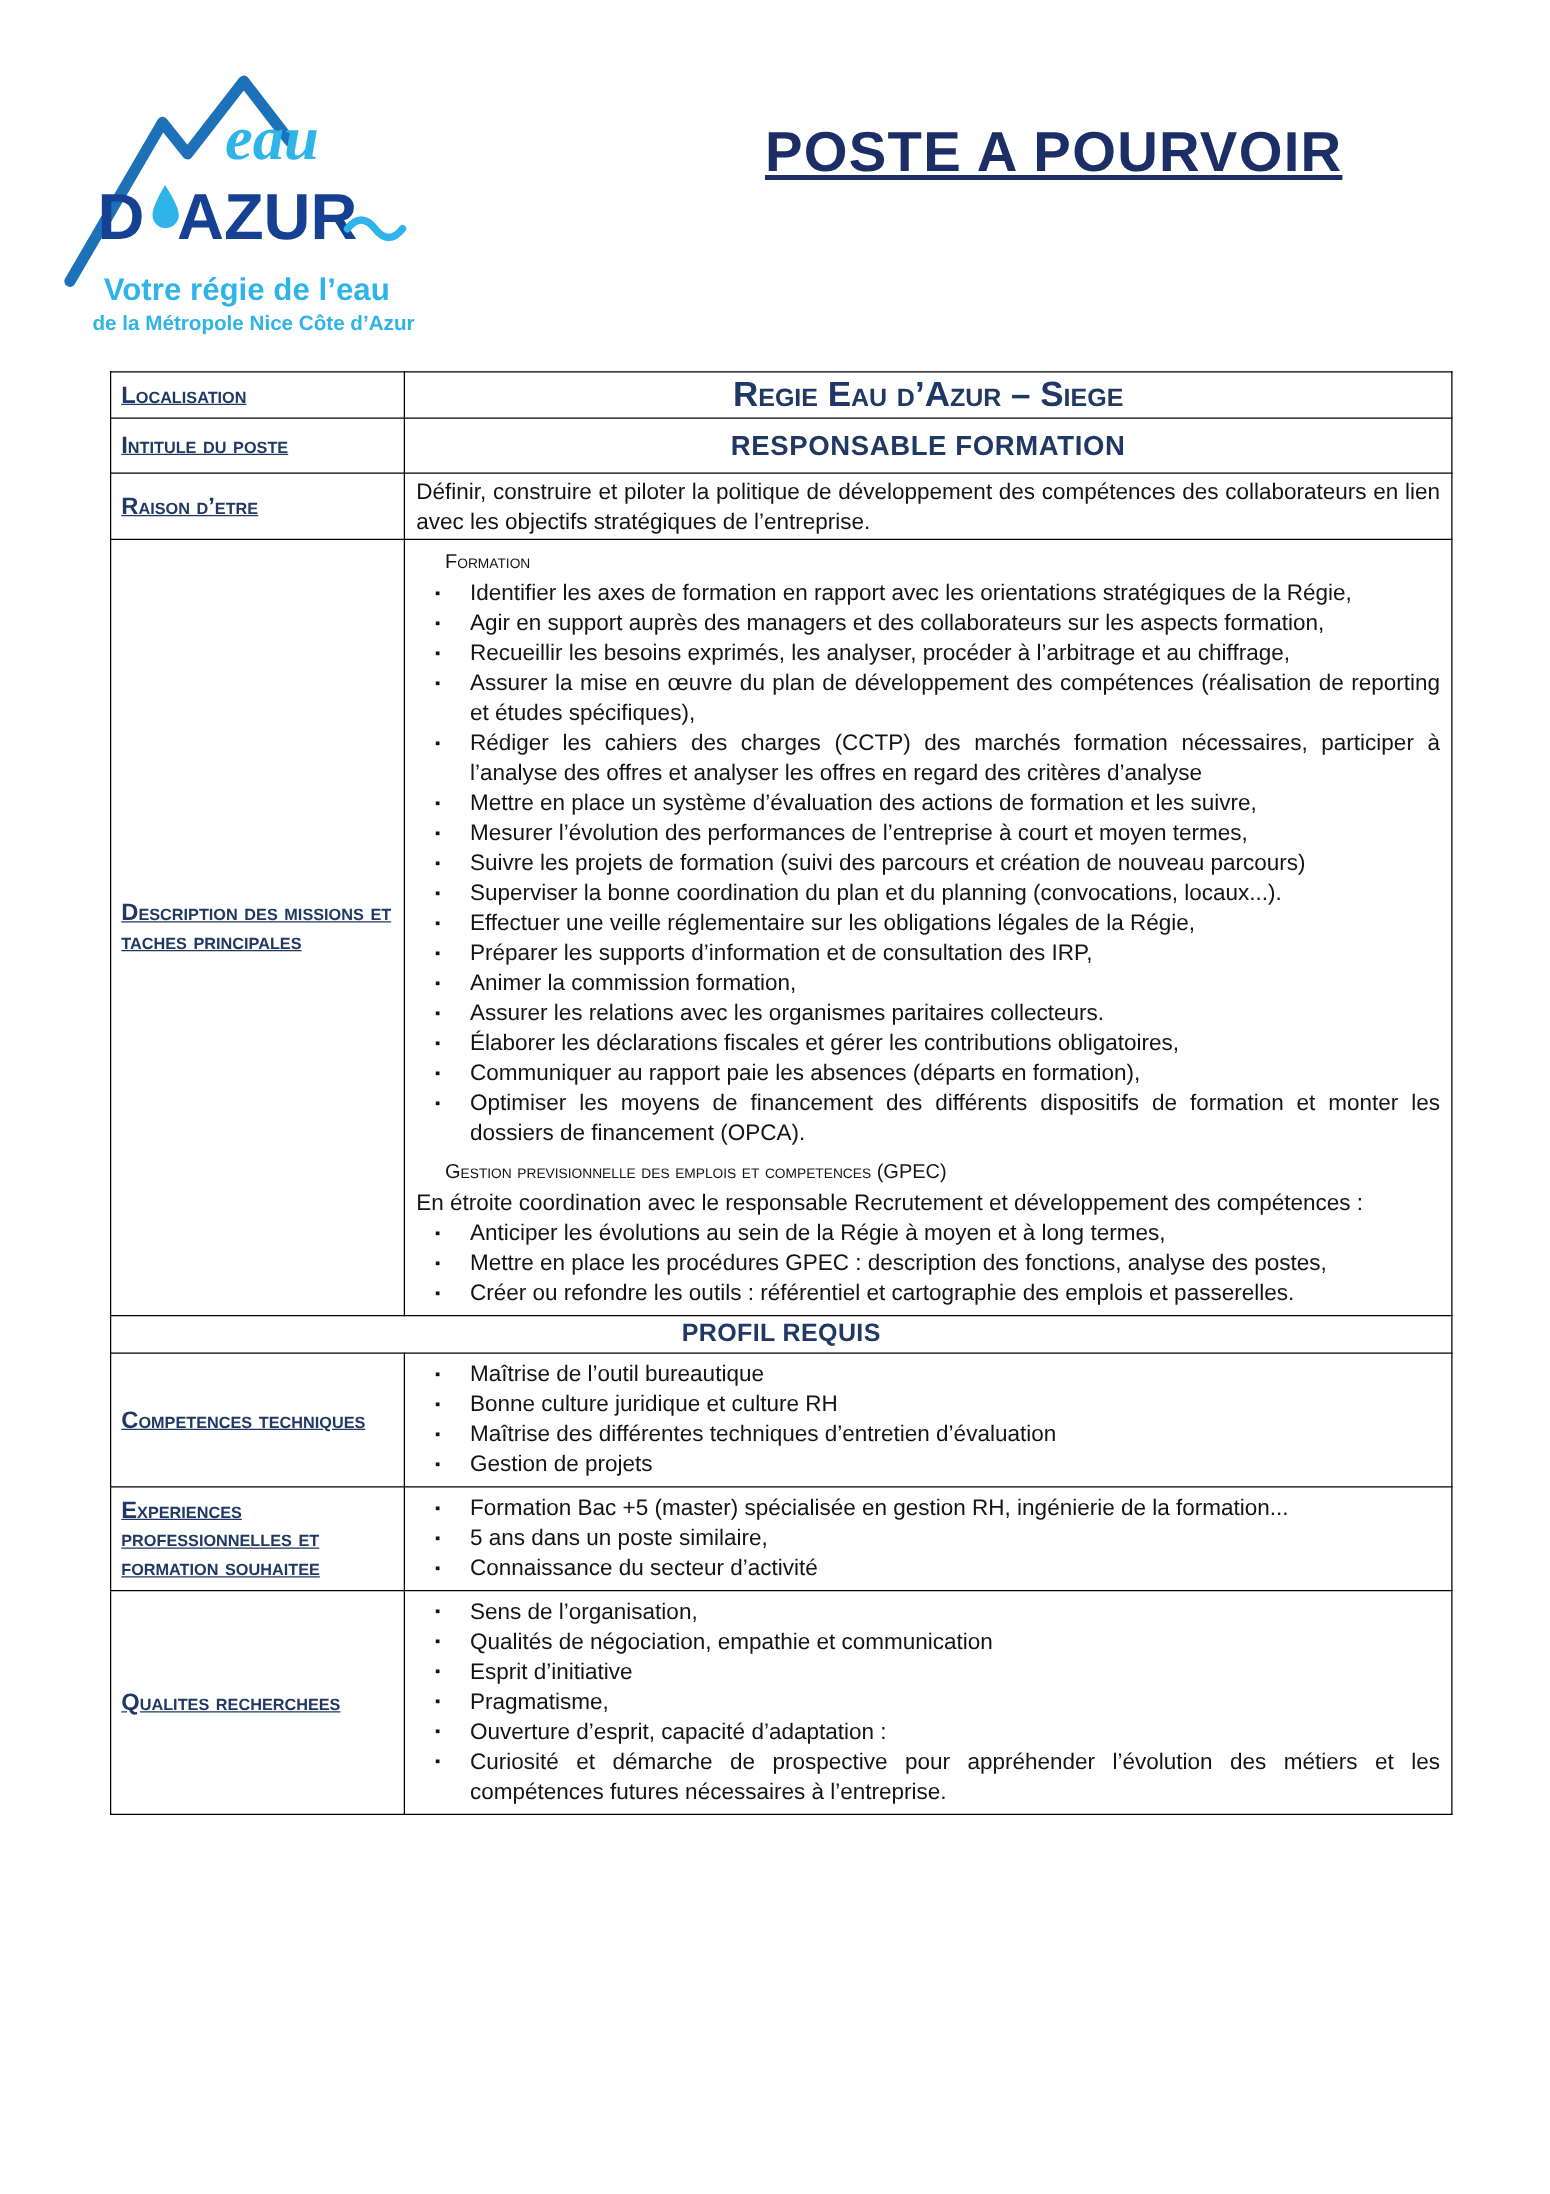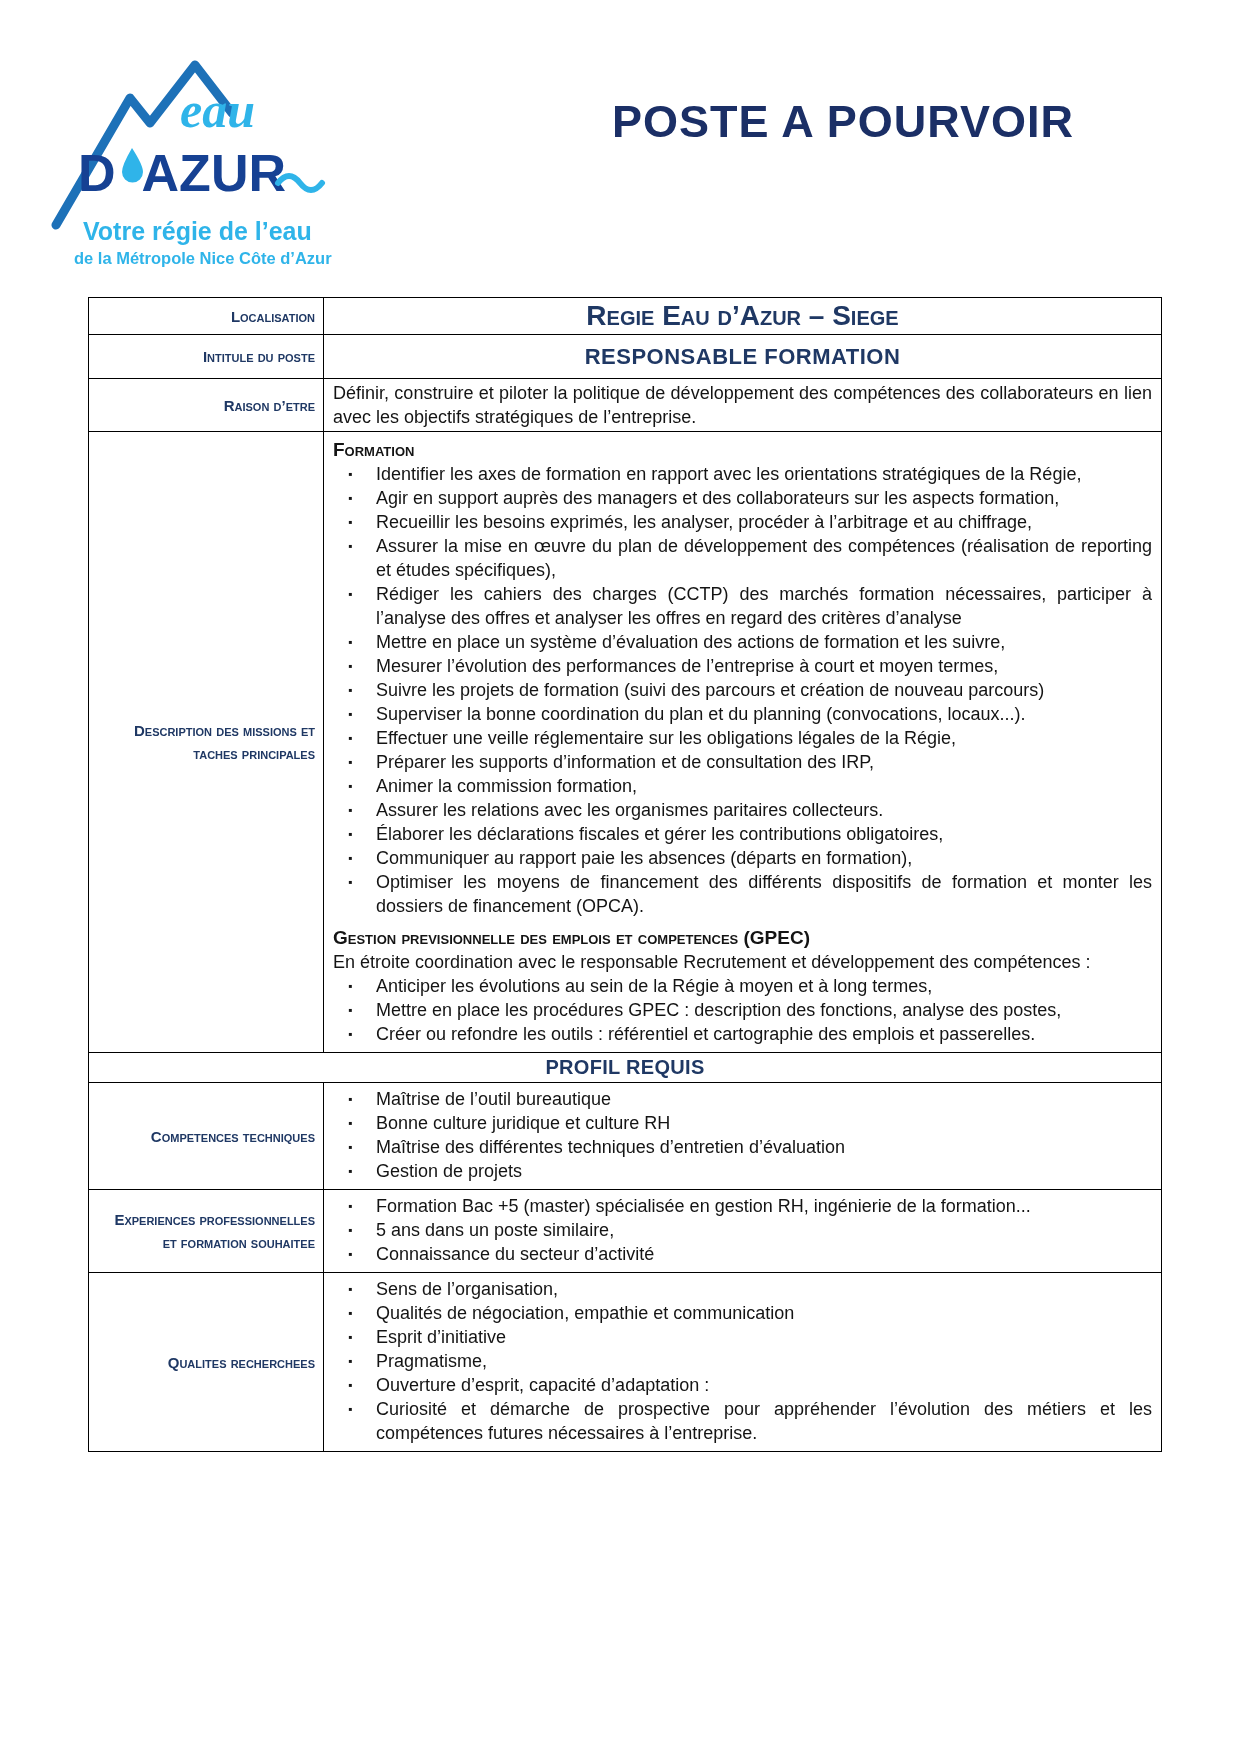--- a/index.html
+++ b/index.html
@@ -10,50 +10,51 @@
     color:#111111;
   }
   .page { position:absolute; inset:0; background:#fff; overflow:hidden; }
 
   
   .logo { position:absolute; left:50px; top:48px; width:300px; height:235px; }
   .page-title {
     position:absolute; left:612px; top:96px;
     font-size:45px; font-weight:bold; color:#1b2f66; letter-spacing:1px;
     white-space:nowrap;
+    text-decoration:underline;
   }
 
   
   table.job {
     position:absolute; left:88px; top:297px; width:1074px;
     border-collapse:collapse; table-layout:fixed;
   }
   table.job td { border:1px solid #000; vertical-align:middle; }
   col.c1 { width:235px; }
 
   .lbl {
     font-variant:small-caps; font-weight:bold; color:#1f3864;
-    text-align:right; font-size:15px; line-height:23px; padding:3px 8px;
+    text-align:left; font-size:19px; line-height:23px; padding:3px 8px;text-decoration:underline;
   }
   .val { text-align:center; font-weight:bold; padding:2px 8px; }
   .val-sc   { font-variant:small-caps; color:#1f3864; font-size:28px; }
   .val-caps { color:#1f3864; font-size:22px; letter-spacing:0.5px; }
   .val-dir  { font-variant:small-caps; color:#17365d; font-size:20px; }
 
   .body-cell {
     font-size:18px; line-height:24px; text-align:justify;
     padding:2px 9px; color:#141414; vertical-align:middle;
   }
   .content {
     vertical-align:top; padding:4px 9px 6px 9px;
     font-size:18px; line-height:24px; color:#141414;
   }
   .sec-title {
-    font-variant:small-caps; font-weight:bold; font-size:19px;
-    color:#141414; line-height:24px; margin-top:2px;
+    font-variant:small-caps; font-weight:normal; font-size:16px;
+    color:#141414; line-height:24px; margin-top:2px;margin-left:23px;
   }
   .gpec-title { margin-top:8px; }
   .intro { text-align:justify; }
 
   ul.blist { list-style:none; }
   ul.blist li {
     position:relative; padding-left:43px; text-align:justify; line-height:24px;
   }
   ul.blist li::before {
     content:"▪"; position:absolute; left:15px; top:0;

